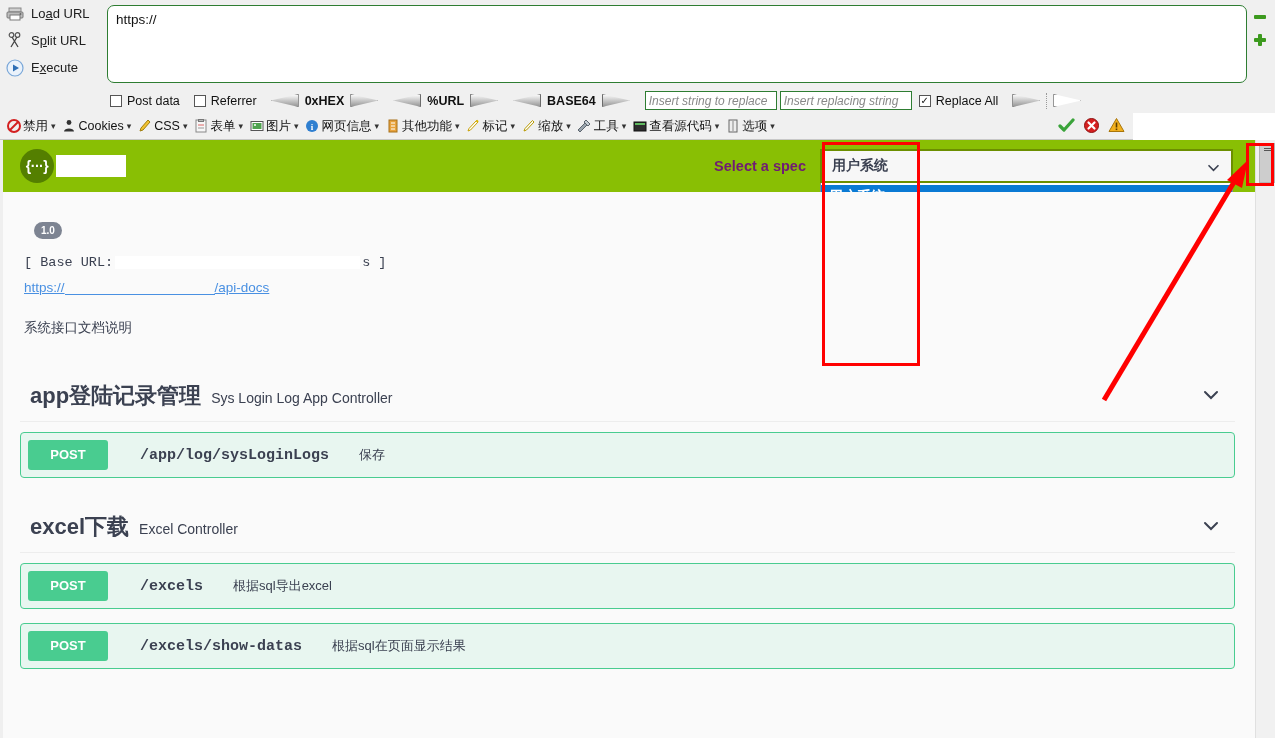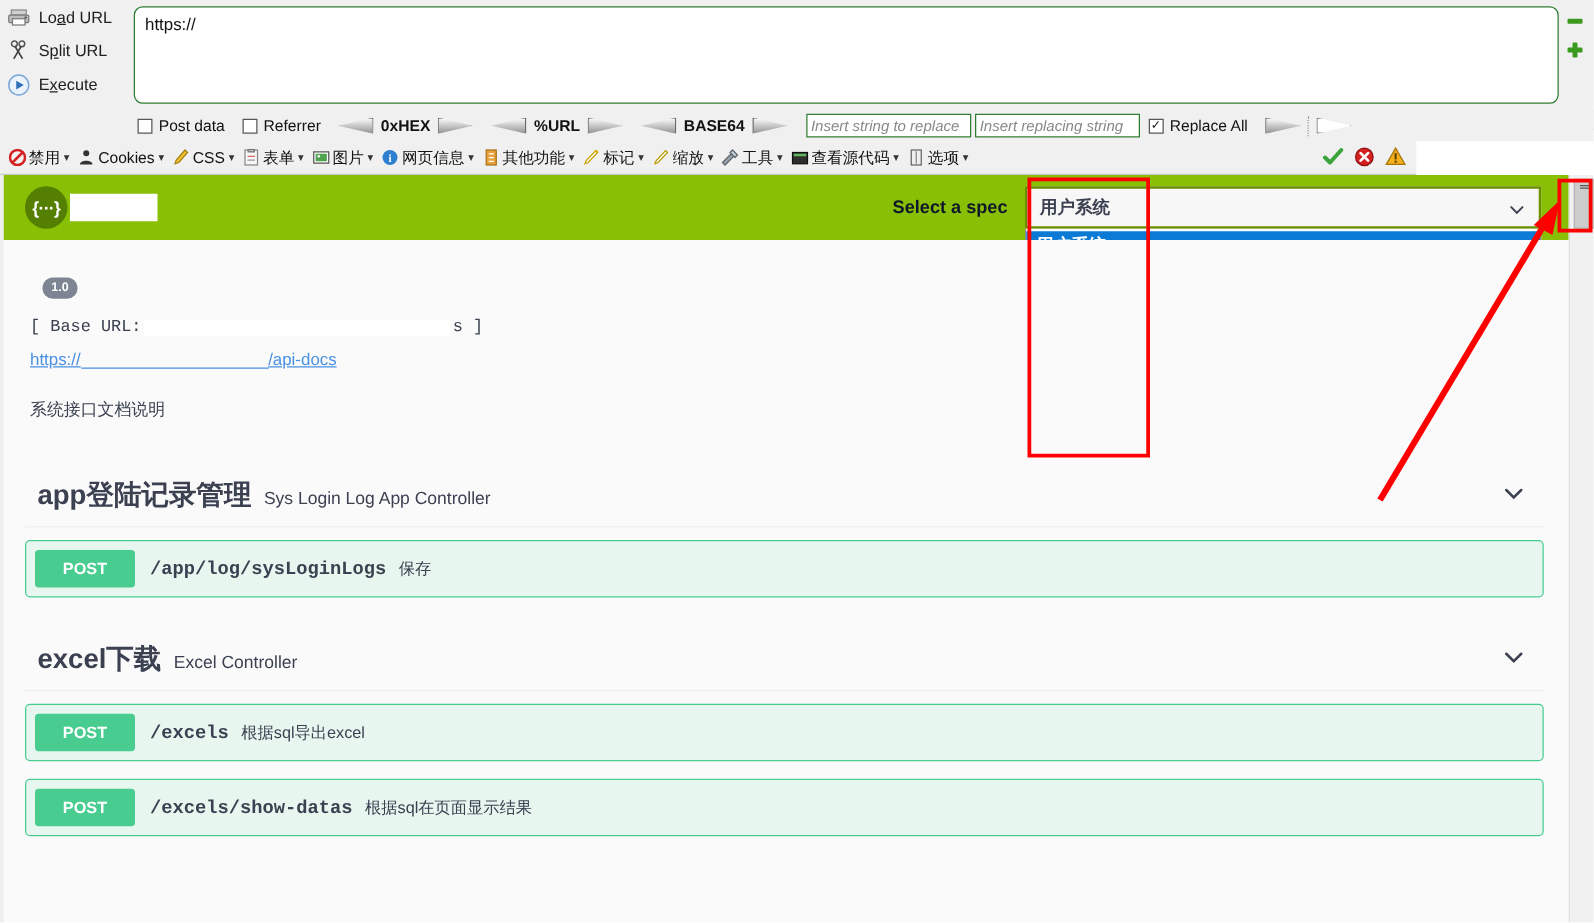--- a/index.html
+++ b/index.html
@@ -121,21 +121,21 @@
   .logo-wrap { display: flex; align-items: center; margin-left: 20px; }
   .logo-circle {
     width: 34px; height: 34px; border-radius: 50%;
     background: #547f00;
     display: flex; align-items: center; justify-content: center;
     color: #ffffff; font-size: 14px; font-weight: 700;
     font-family: "Liberation Sans", sans-serif; letter-spacing: -0.5px;
   }
   .logo-redact { width: 70px; height: 22px; background: #ffffff; margin-left: 2px; }
   .spec-label {
-    margin-left: auto; color: #0f172a; font-size: 14.5px; font-weight: 700;
+    margin-left: auto; color: #701a75; font-size: 14.5px; font-weight: 700;
     margin-right: 14px;
   }
   .select-wrap { position: relative; width: 413px; margin-right: 22px; }
   .sel-box {
     width: 413px; height: 34px; background: #f7f7f7;
     border: 2px solid #6c8f00;
     display: flex; align-items: center;
     padding: 0 10px; font-size: 14px; color: #3b4151; font-weight: 700;
     position: relative;
   }
@@ -206,21 +206,21 @@
     border-bottom: 1px solid #ededed;
     padding: 10px 10px 10px 10px;
     position: relative;
   }
   .sec-title { font-size: 22px; font-weight: 700; color: #3b4151; }
   .sec-sub { font-size: 14px; color: #3b4151; margin-left: 10px; }
   .sec-caret { position: absolute; right: 14px; top: 14px; width: 20px; height: 20px; }
   .op-row {
     display: flex; align-items: center;
     border: 1px solid #49cc90; border-radius: 4px;
-    background: #e8f6f0; margin-top: 10px; height: 46px;
+    background: #e8f6f0; margin-top: 10px; height: 46px; gap: 20px;
   }
   .op-verb {
     width: 80px; height: 30px; margin-left: 7px;
     background: #49cc90; border-radius: 3px; color: #ffffff;
     font-size: 13px; font-weight: 700; text-align: center; line-height: 30px;
     font-family: "Liberation Sans", sans-serif;
   }
   .op-path {
     margin-left: 12px; font-family: "Liberation Mono", monospace;
     font-size: 15px; font-weight: 700; color: #3b4151;

